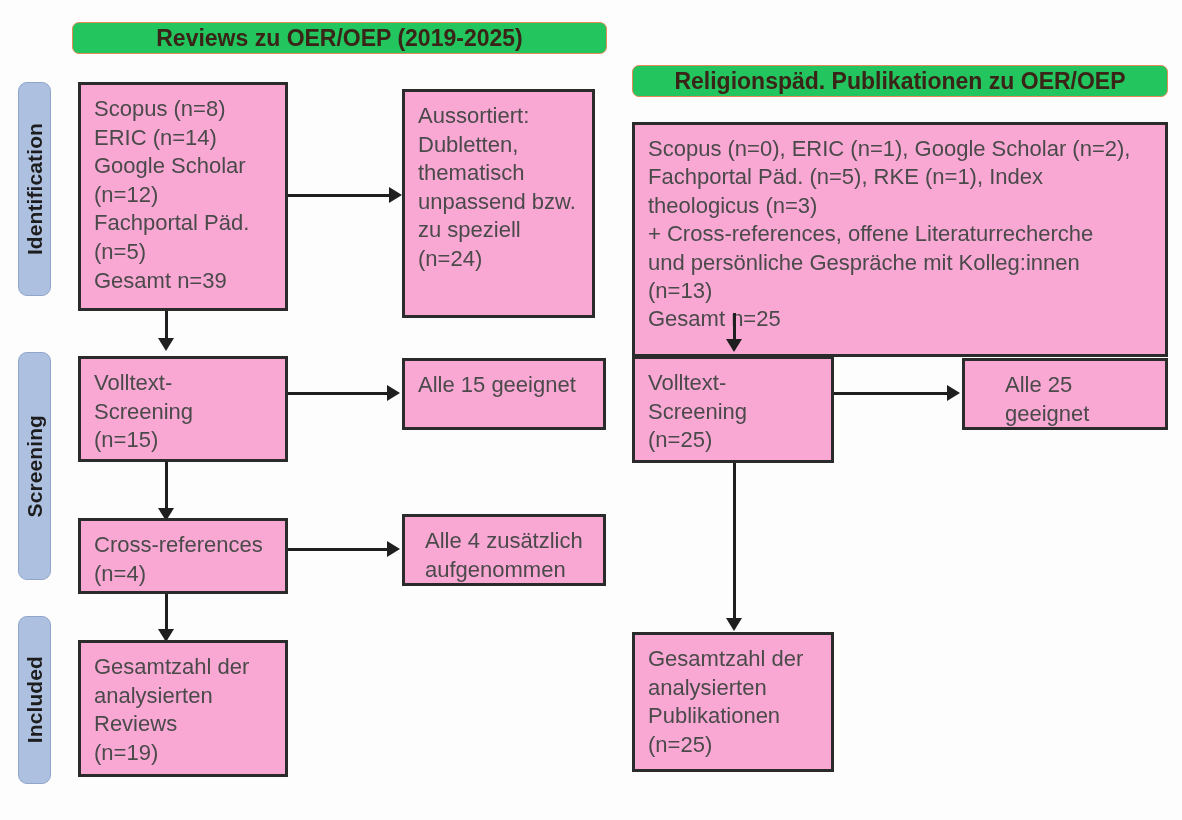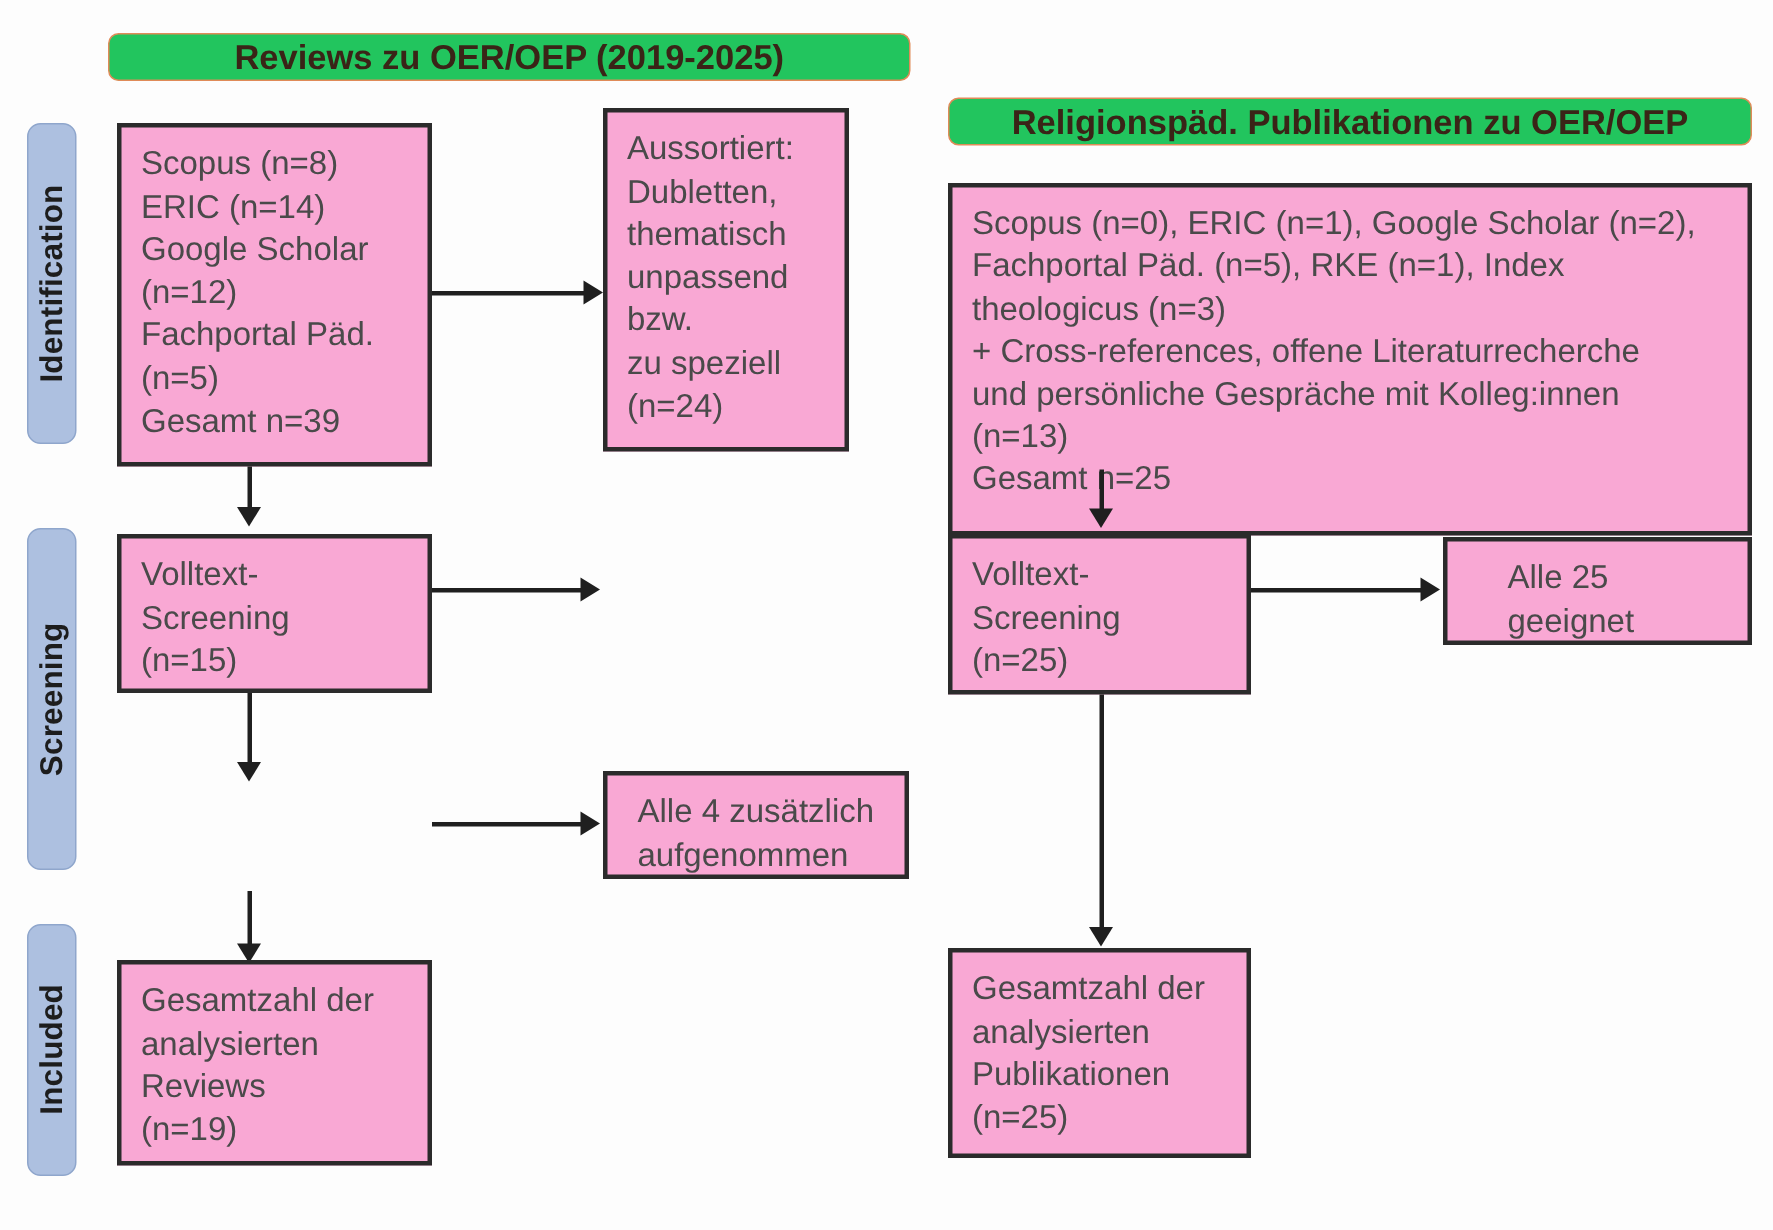--- a/index.html
+++ b/index.html
@@ -116,41 +116,44 @@
 ERIC (n=14)
 Google Scholar
 (n=12)
 Fachportal Päd.
 (n=5)
 Gesamt n=39</div>
 
   <div class="conn-h" style="left:288px; top:194px; width:102px;"></div>
   <div class="arrow-right" style="left:389px; top:187px;"></div>
 
-  <div class="flow-box" style="left:402px; top:72px; width:164px; height:229px;">Aussortiert:
+  <div class="flow-box" style="left:402px; top:89px; width:193px; height:229px;">Aussortiert:
 Dubletten,
 thematisch
 unpassend bzw.
 zu speziell
 (n=24)</div>
 
   <div class="conn-v" style="left:165px; top:311px; width:3px; height:31px;"></div>
   <div class="arrow-down" style="left:158px; top:338px;"></div>
 
   <div class="flow-box" style="left:78px; top:356px; width:210px; height:106px;">Volltext-
 Screening
 (n=15)</div>
 
   <div class="conn-h" style="left:288px; top:392px; width:100px;"></div>
   <div class="arrow-right" style="left:387px; top:385px;"></div>
 
+  <div class="flow-box" style="left:402px; top:358px; width:204px; height:72px;">Alle 15 geeignet</div>
 
   <div class="conn-v" style="left:165px; top:462px; width:3px; height:49px;"></div>
   <div class="arrow-down" style="left:158px; top:508px;"></div>
 
+  <div class="flow-box" style="left:78px; top:518px; width:210px; height:76px;">Cross-references
+(n=4)</div>
 
   <div class="conn-h" style="left:288px; top:548px; width:100px;"></div>
   <div class="arrow-right" style="left:387px; top:541px;"></div>
 
   <div class="flow-box" style="left:402px; top:514px; width:204px; height:72px;padding-left:20px;">Alle 4 zusätzlich
 aufgenommen</div>
 
   <div class="conn-v" style="left:165px; top:594px; width:3px; height:38px;"></div>
   <div class="arrow-down" style="left:158px; top:629px;"></div>
 

